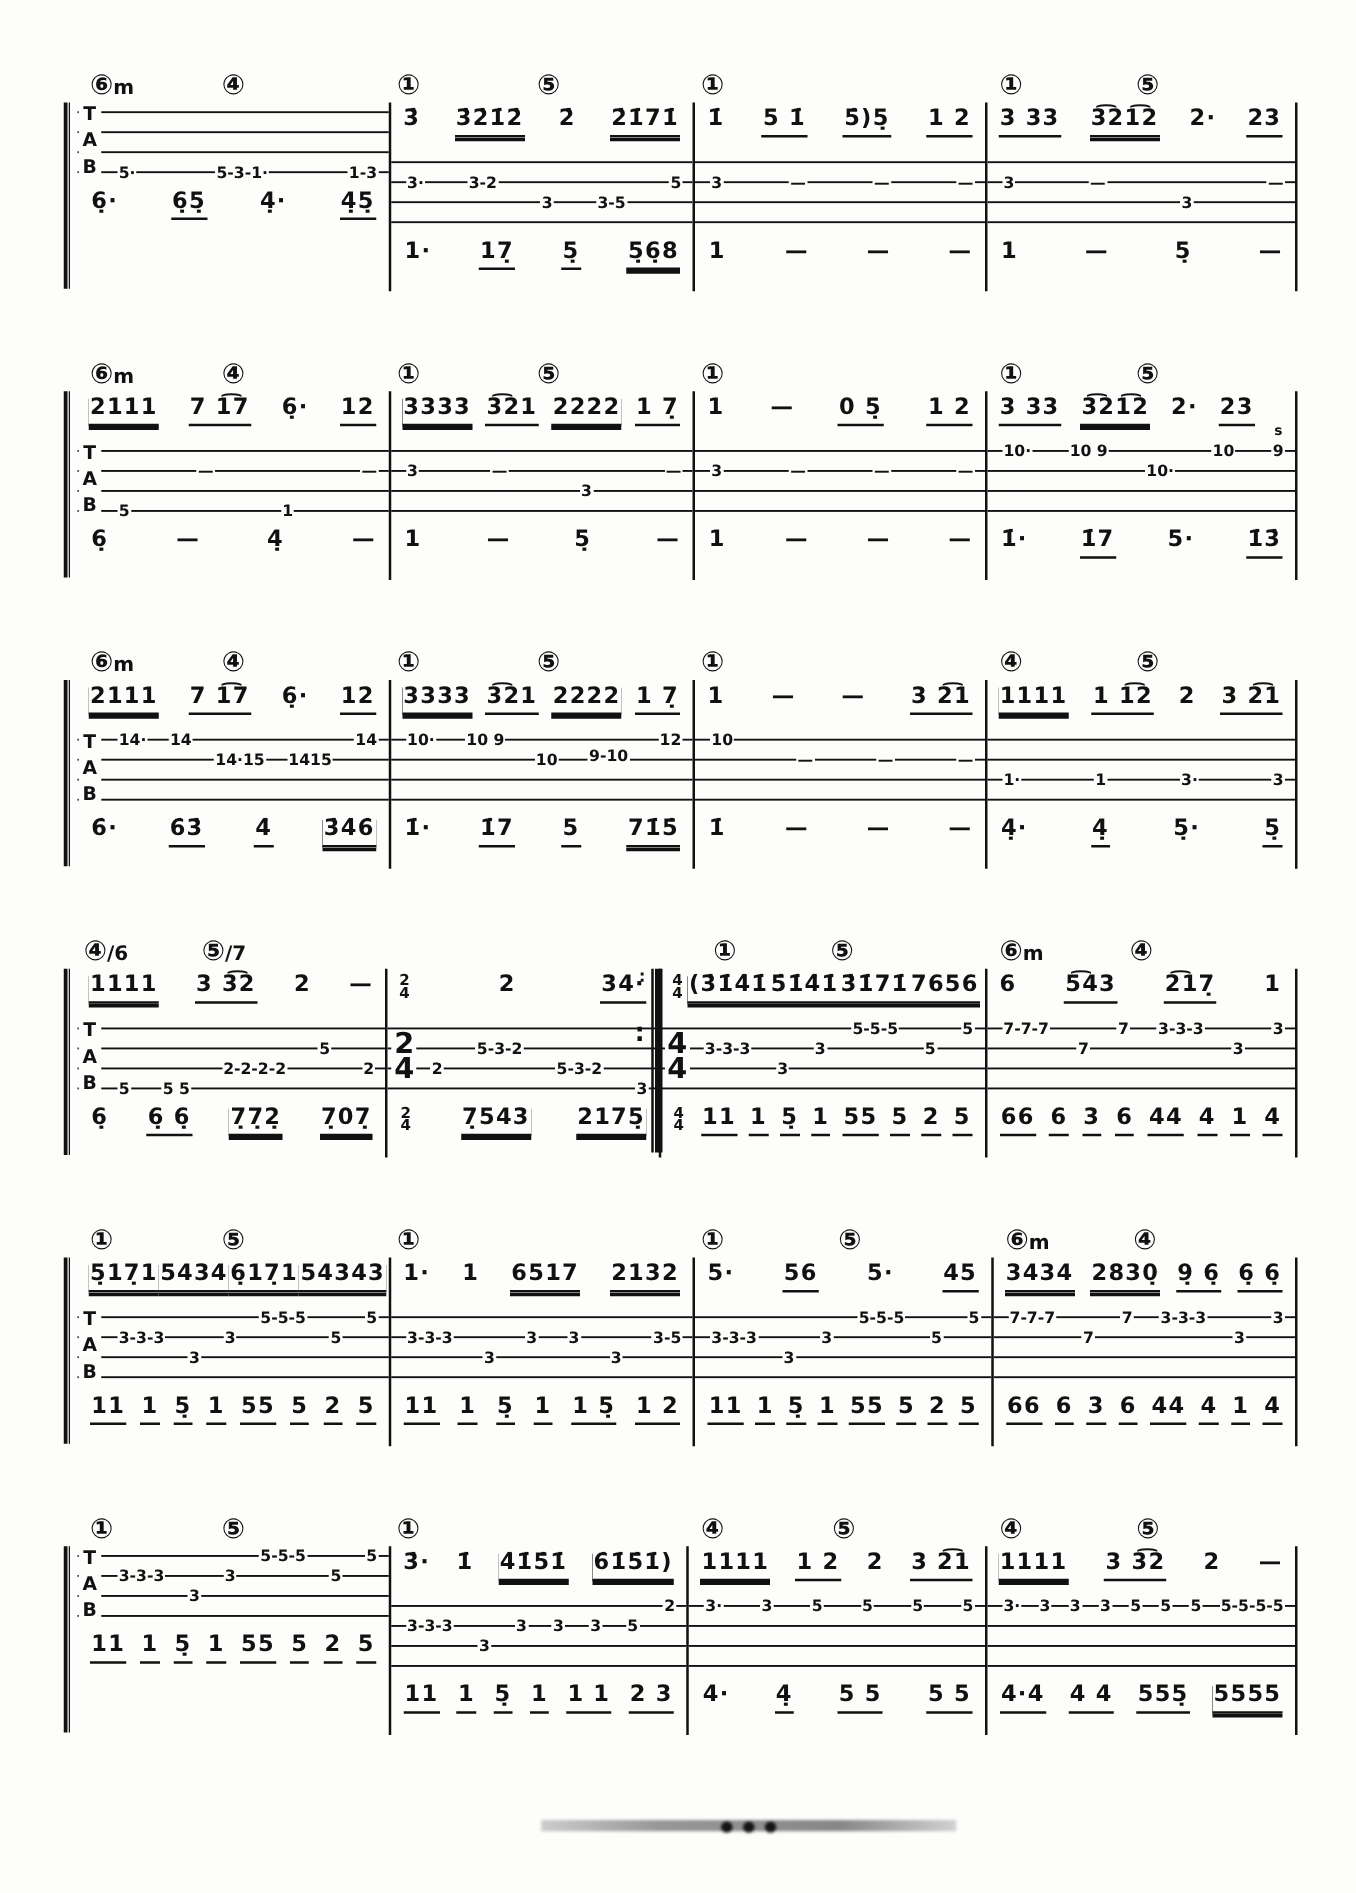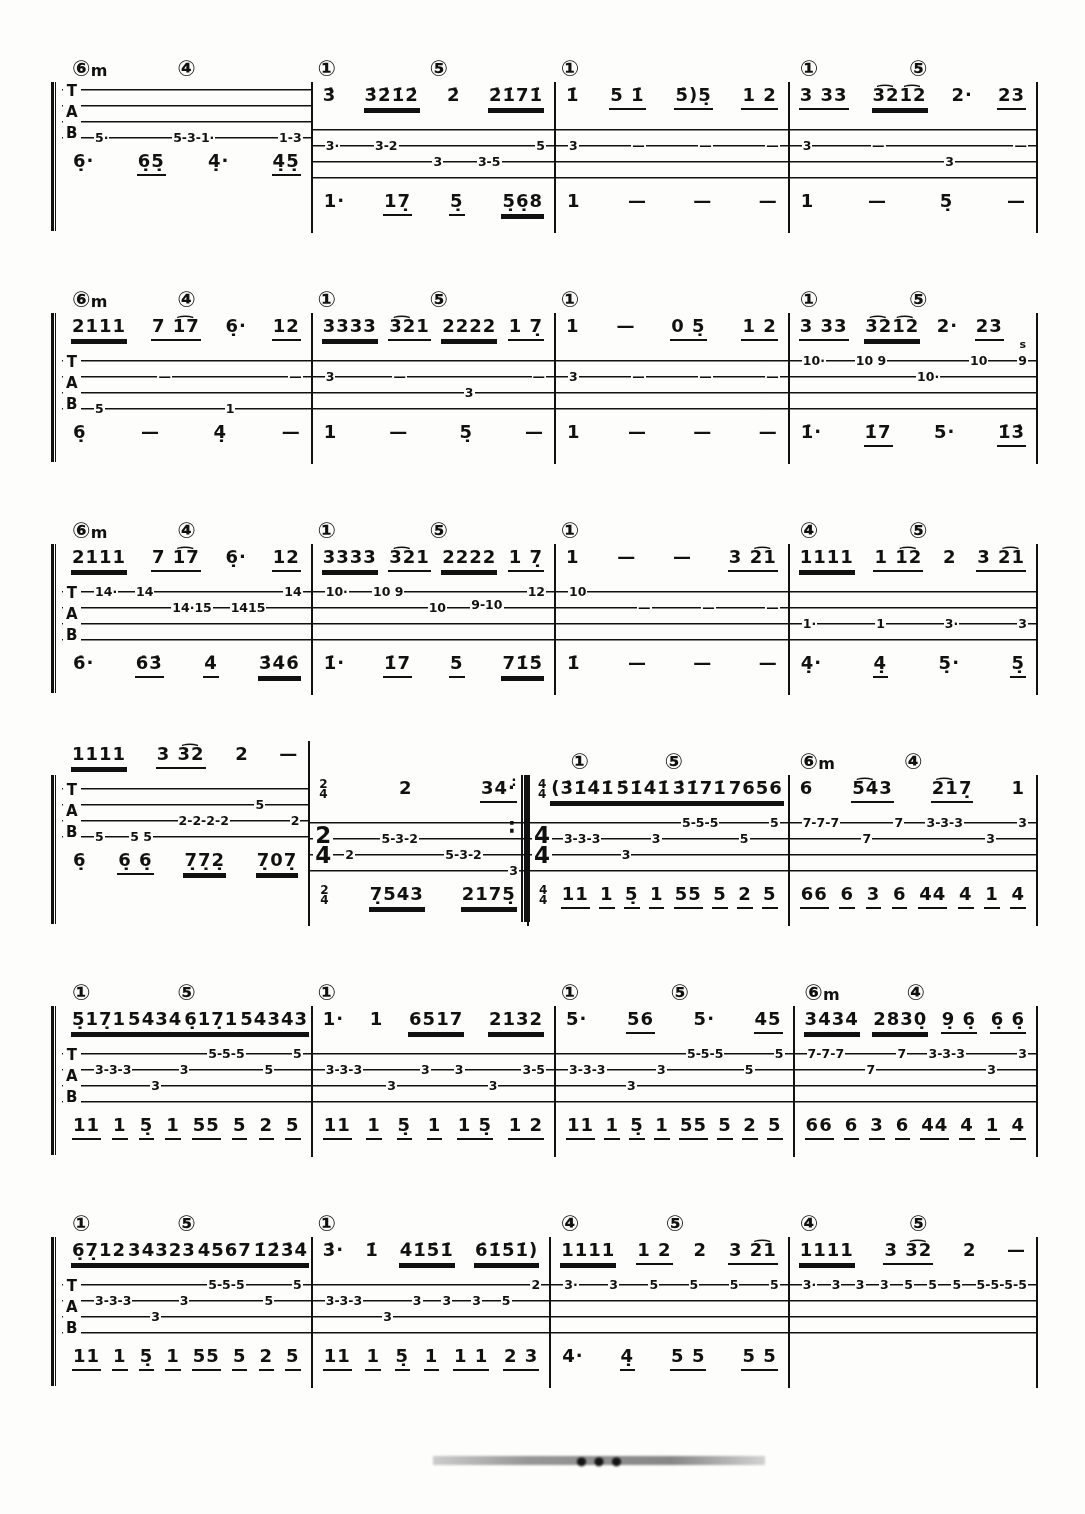--- a/index.html
+++ b/index.html
@@ -423,20 +423,24 @@
               <span class="tk u1">5̣</span>
             </div>
           </div>
         </div>
       </div>
     </div>
     <div class="system">
       <div class="sysbar"></div>
       <div class="measures">
         <div class="measure" style="flex-grow: 1; flex-basis: 0px;">
+          <div class="m-chords">
+            <span class="chord" style="left: 2%;"><span class="circ">④</span><span class="csuf">/6</span></span>
+            <span class="chord" style="left: 40%;"><span class="circ">⑤</span><span class="csuf">/7</span></span>
+          </div>
           <div class="m-body">
             <div class="melrow">
               <span class="tk u2">1111</span>
               <span class="tk u1">3 3͡2</span>
               <span class="tk">2</span>
               <span class="tk dash">—</span>
             </div>
             <div class="tabrow">
               <div class="tabletters">
                 <div class="tl">T</div>
@@ -720,26 +724,20 @@
     </div>
     <div class="system">
       <div class="sysbar"></div>
       <div class="measures">
         <div class="measure" style="flex-grow: 1.03; flex-basis: 0px;">
           <div class="m-chords">
             <span class="chord" style="left: 4%;"><span class="circ">①</span></span>
             <span class="chord" style="left: 46%;"><span class="circ">⑤</span></span>
           </div>
           <div class="m-body">
-            <div class="melrow">
-              <span class="tk u2">6̣7̣12</span>
-              <span class="tk u2">34323</span>
-              <span class="tk u2">4567</span>
-              <span class="tk u2">1̇2̇3̇4̇</span>
-            </div>
             <div class="tabrow">
               <div class="tabletters">
                 <div class="tl">T</div>
                 <div class="tl">A</div>
                 <div class="tl">B</div>
               </div>
               <div class="tabitems">
                 <span class="ti" style="top: 16px;">3-3-3</span>
                 <span class="ti" style="top: 32px;">3</span>
                 <span class="ti" style="top: 16px;">3</span>
@@ -838,20 +836,26 @@
               <div class="tabitems">
                 <span class="ti" style="top: 0px;">3·</span>
                 <span class="ti" style="top: 0px;">3</span>
                 <span class="ti" style="top: 0px;">3</span>
                 <span class="ti" style="top: 0px;">3</span>
                 <span class="ti" style="top: 0px;">5</span>
                 <span class="ti" style="top: 0px;">5</span>
                 <span class="ti" style="top: 0px;">5</span>
                 <span class="ti" style="top: 0px;">5-5-5-5</span>
               </div>
+            </div>
+            <div class="bassrow">
+              <span class="tk u1">4·4</span>
+              <span class="tk u1">4 4</span>
+              <span class="tk u1">555̣</span>
+              <span class="tk u2">5555</span>
             </div>
           </div>
         </div>
       </div>
     </div>
   </div>
 
 <div class="wm">
   <span class="wmdots">●●●</span>
 </div>

